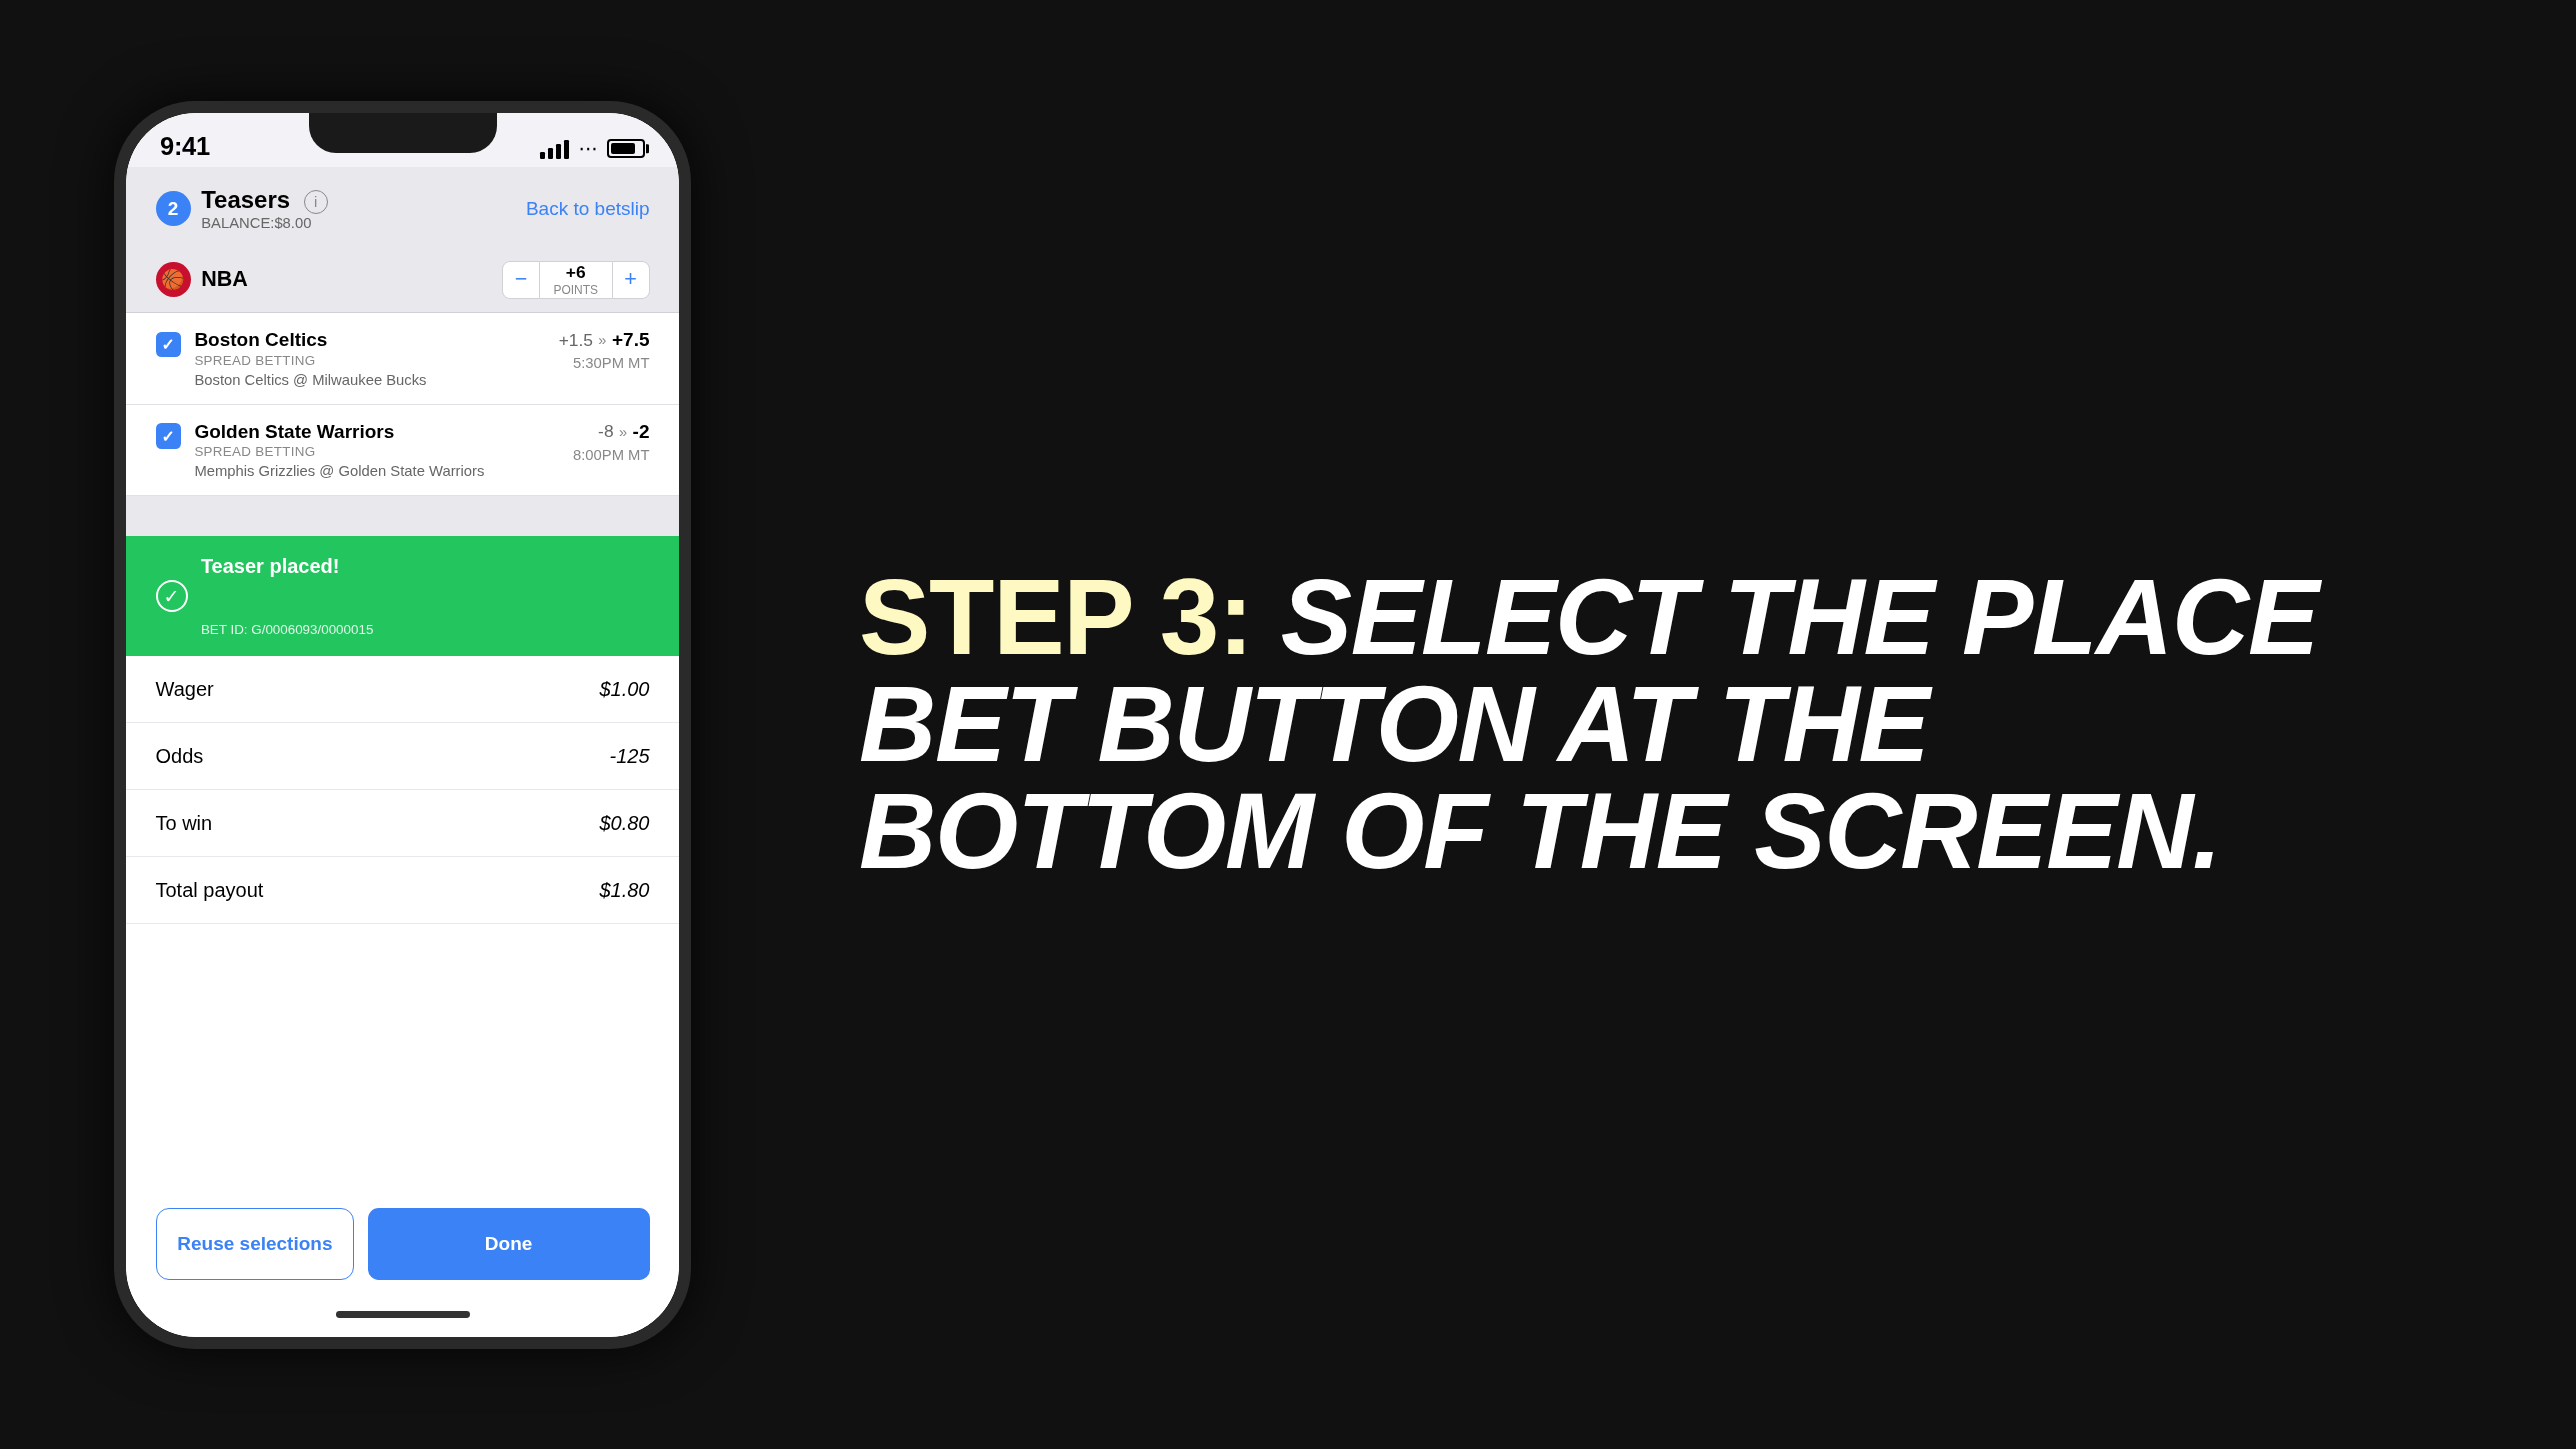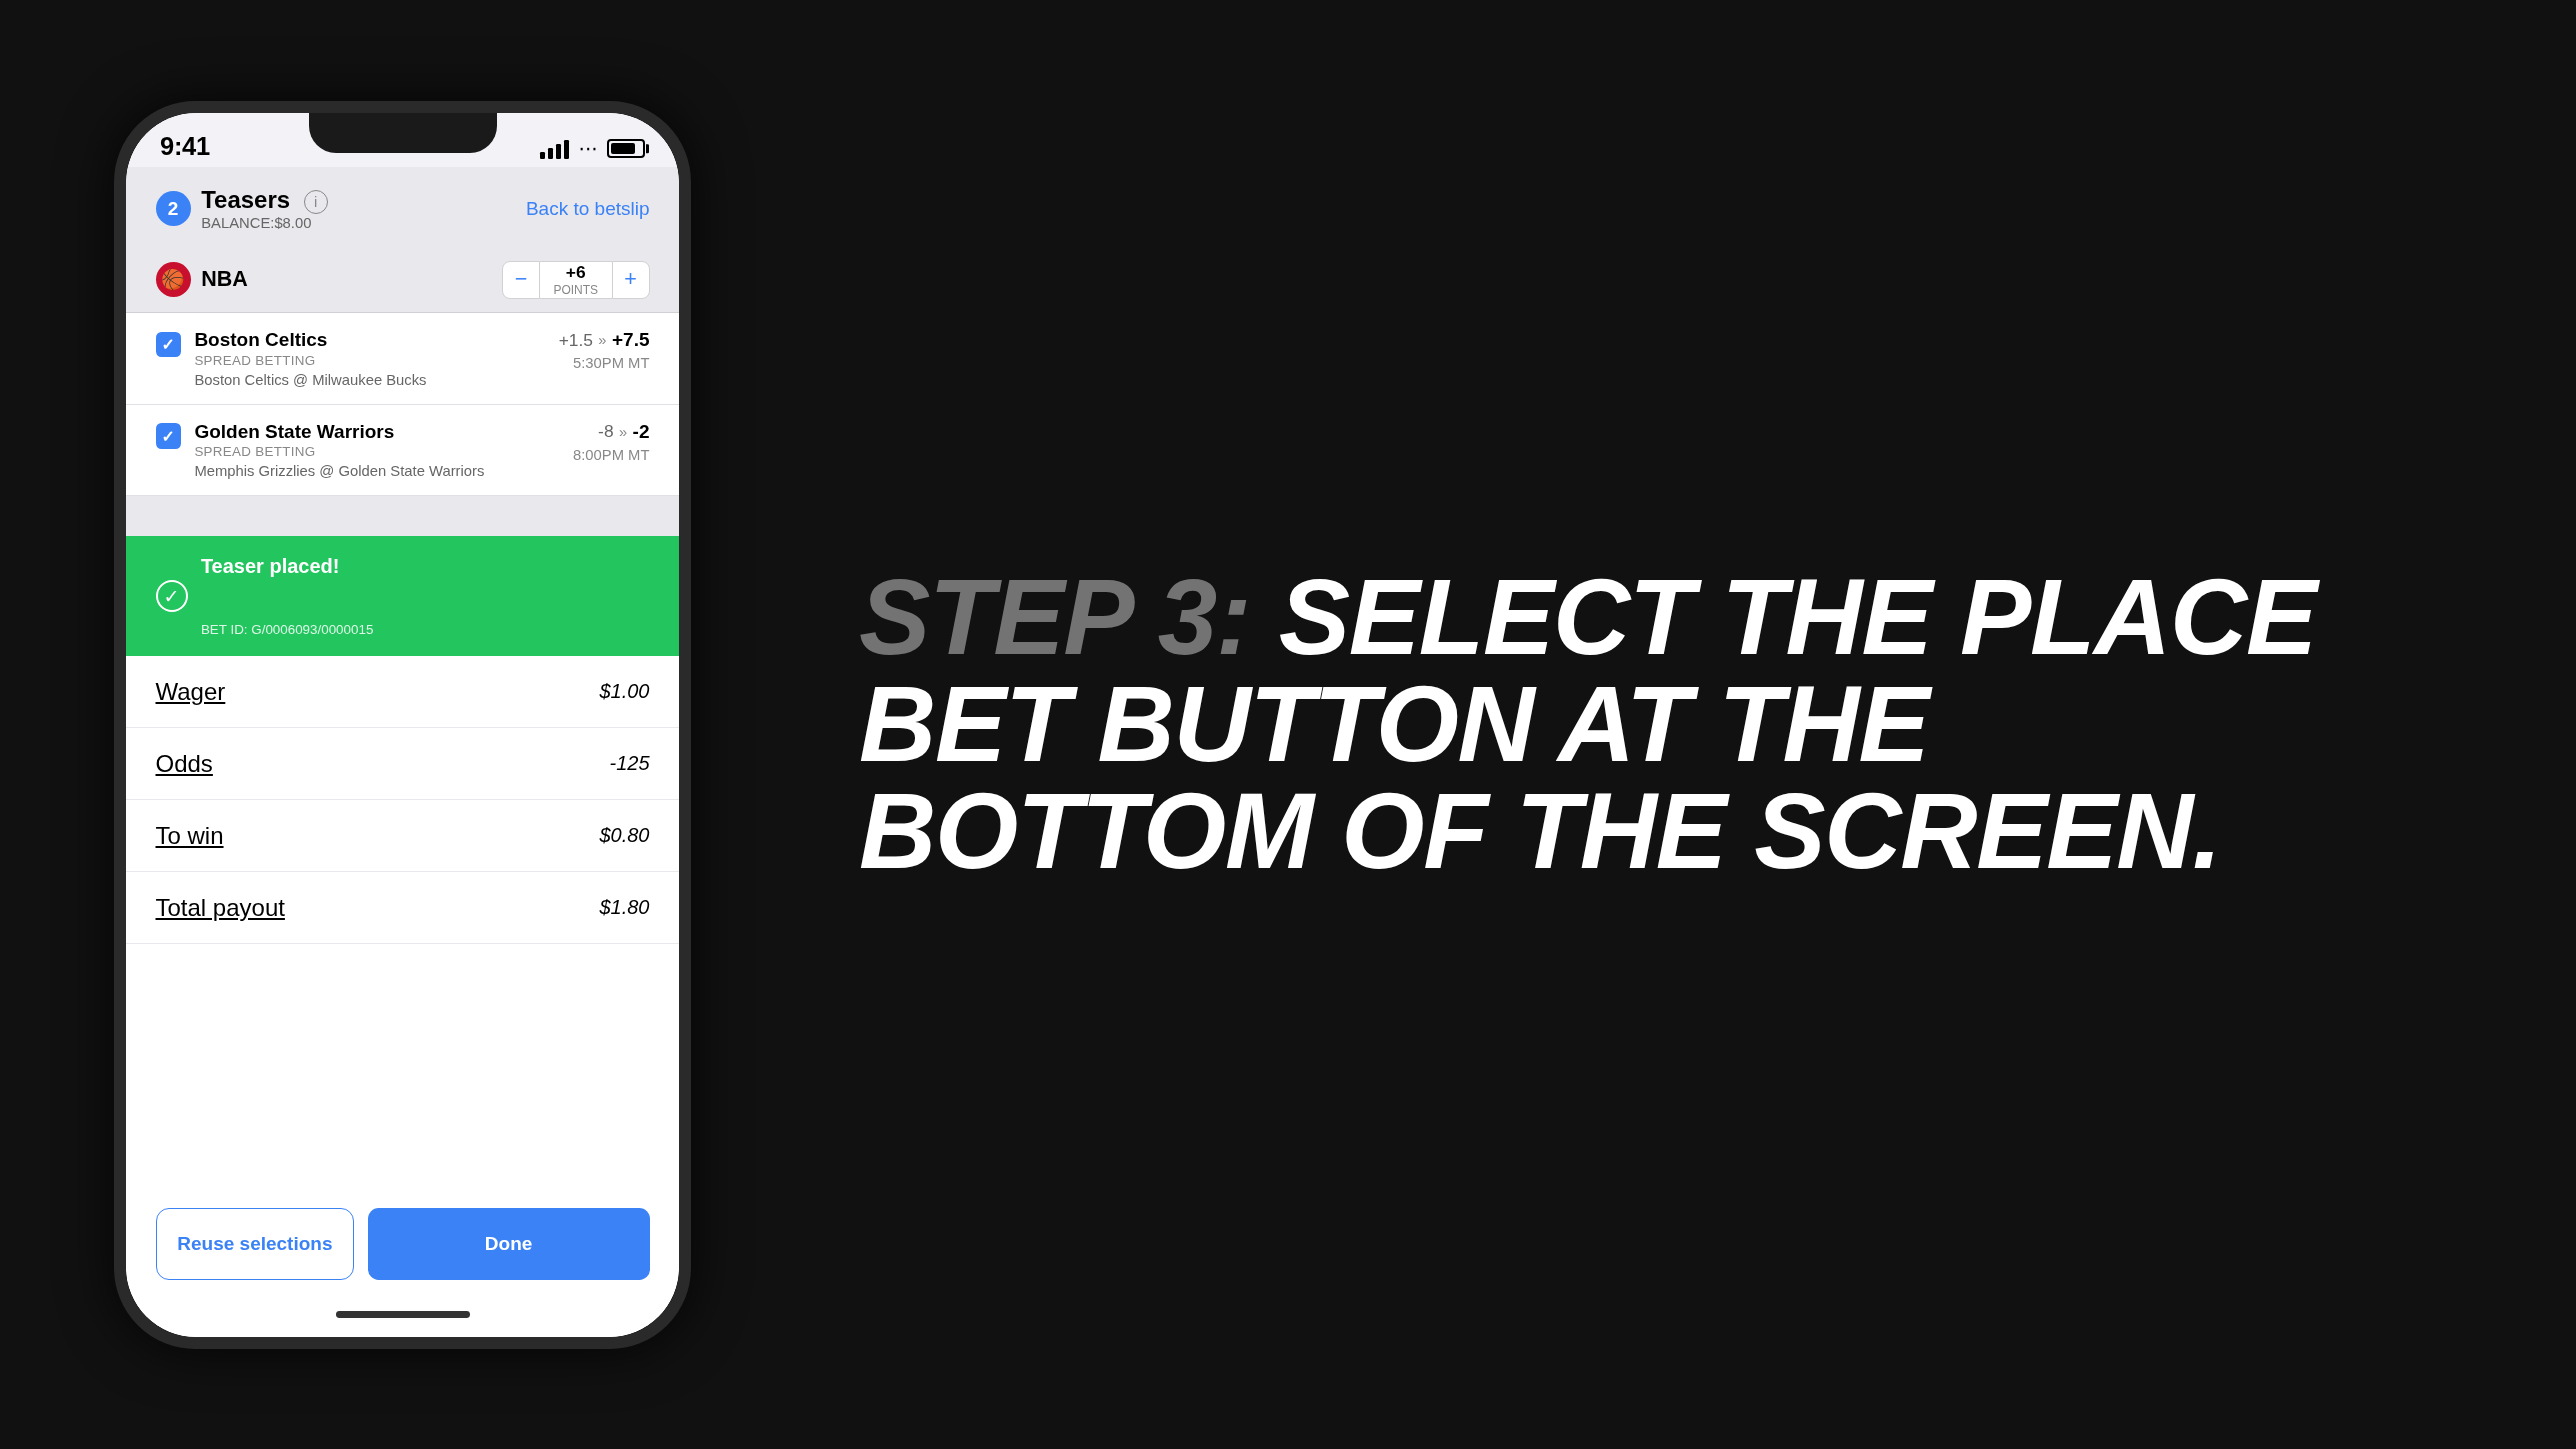--- a/index.html
+++ b/index.html
@@ -461,23 +461,22 @@
 
     .summary-row {
       display: flex;
       justify-content: space-between;
       align-items: center;
       padding: 21.5px 29.5px;
       border-bottom: 0.7px solid #e8e8ed;
     }
 
     .summary-label {
-      font-size: 24px;
-      color: #000;
-      text-decoration: underline;
+      font-size: 20px;
+      color: #000;
     }
 
     .summary-value {
       font-size: 20px;
       color: #000;
       font-style: italic;
     }
 
     
     .show-selections-row {
@@ -568,22 +567,21 @@
     }
 
     .step-instruction {
       max-width: 1476px;
     }
 
     .step-label {
       display: inline;
       font-size: 107px;
       font-weight: 900;
-      font-style: italic;
-      color: #737373;
+      color: #fef9c3;
       letter-spacing: -1.3px;
       line-height: 1.0;
       text-transform: uppercase;
     }
 
     .step-description {
       display: inline;
       font-size: 107px;
       font-weight: 900;
       font-style: italic;

